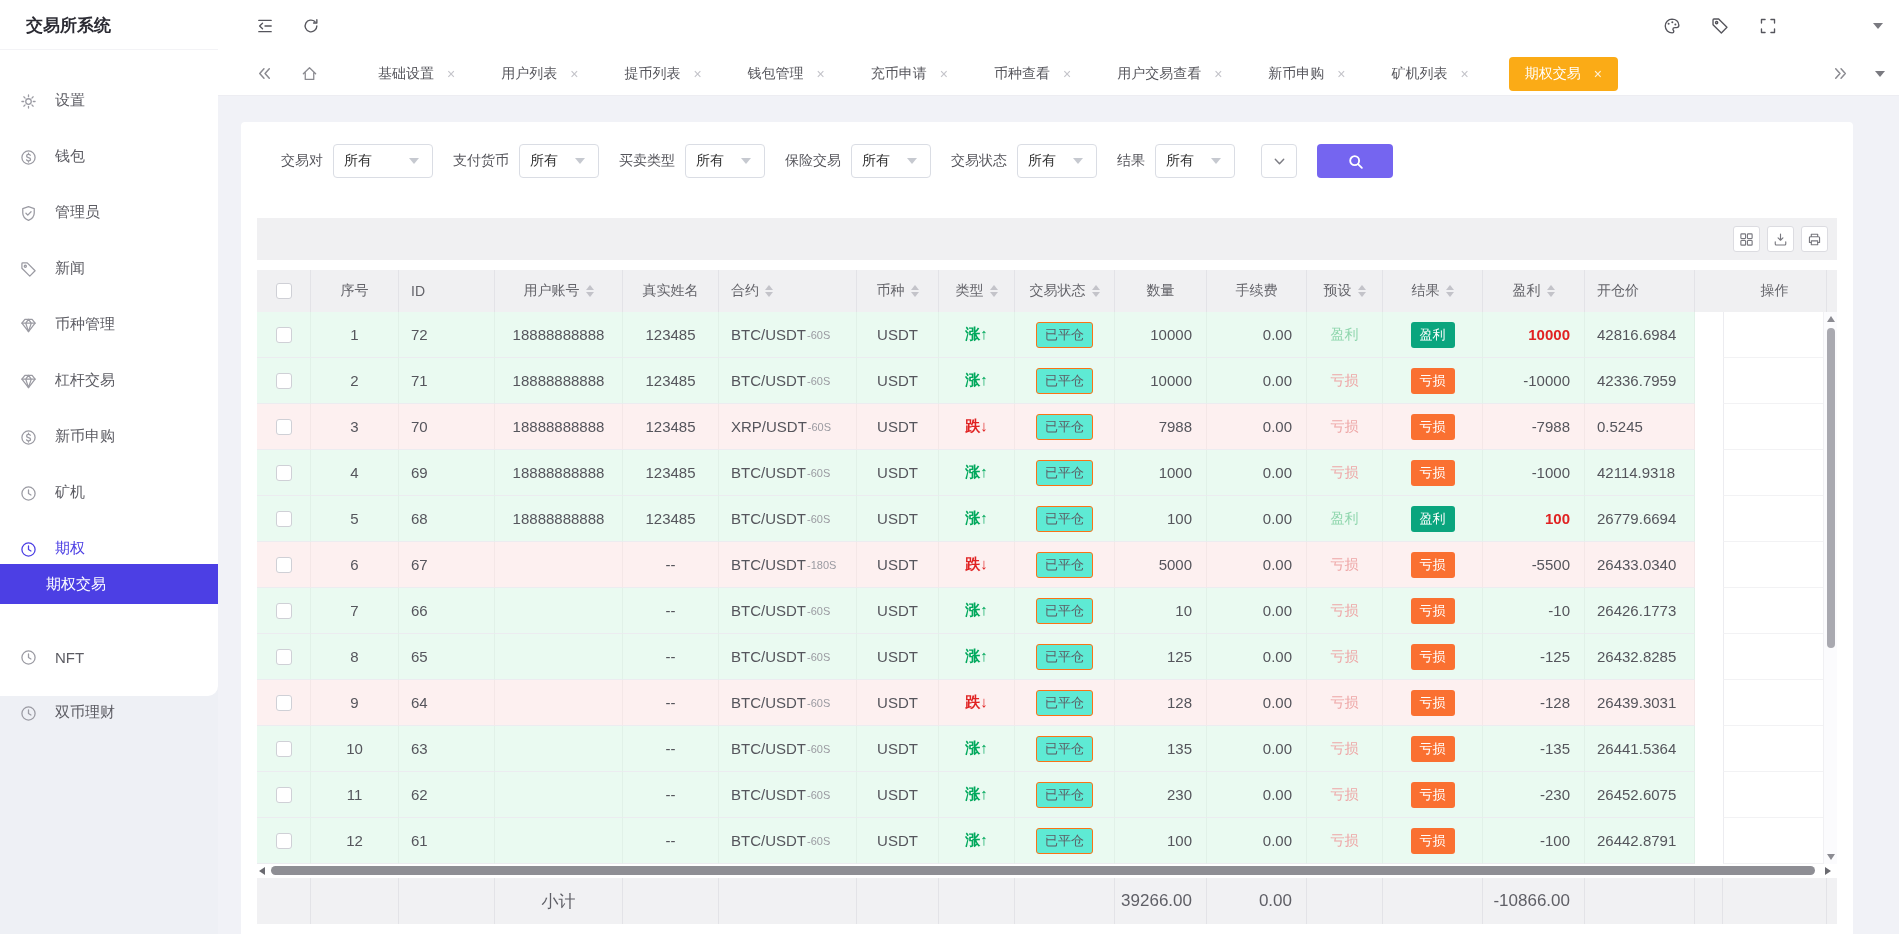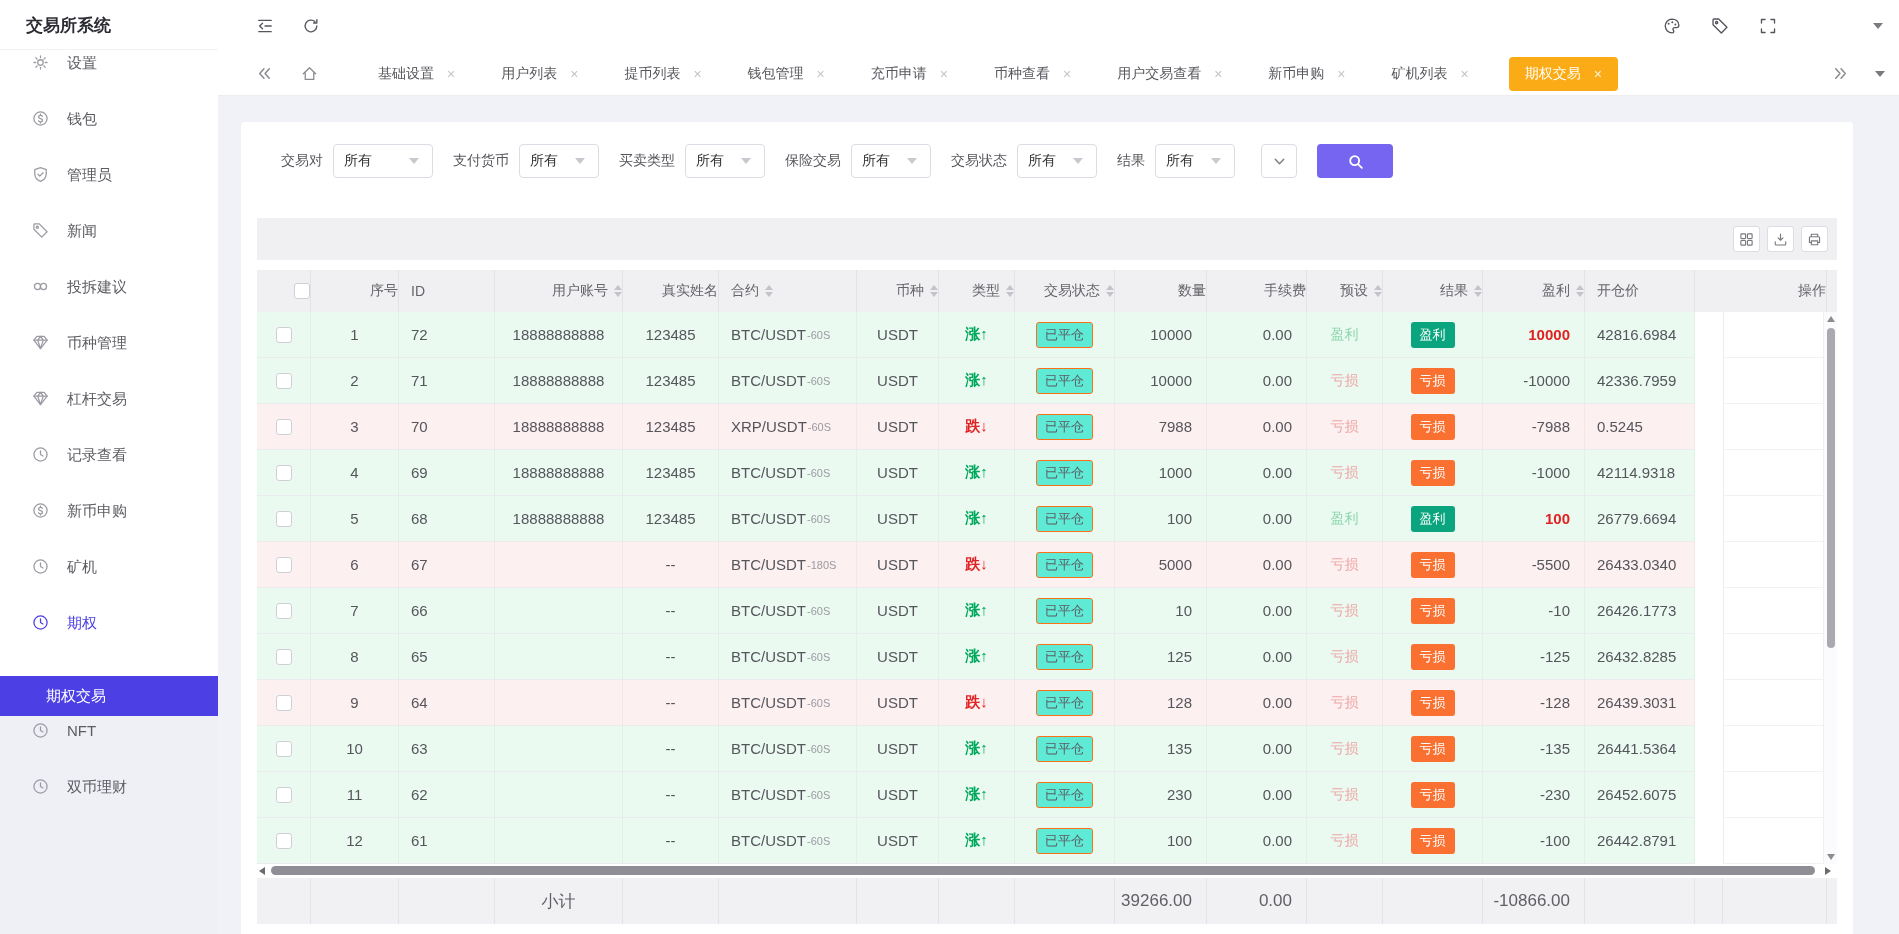--- a/index.html
+++ b/index.html
@@ -4,21 +4,21 @@
 <style>
   *{box-sizing:border-box;margin:0;padding:0}
   html,body{width:1899px;height:934px;overflow:hidden}
   body{font-family:"Liberation Sans","DejaVu Sans",sans-serif;background:#eef0f5;position:relative;font-size:14px;color:#55555c}
   svg{display:block}
 
   
   .sidebar{position:absolute;left:0;top:0;width:218px;height:696px;background:#fff;z-index:10;border-radius:0 0 10px 0}
   .logo{height:50px;line-height:52px;padding-left:26px;font-size:17px;font-weight:700;color:#2b2b33;border-bottom:1px solid #f3f3f6}
   .side-nav{padding-top:4px}
-  .side-item{height:56px;display:flex;align-items:flex-start;padding-left:32px;gap:18px;color:#5c5c63;font-size:15px;cursor:pointer}
+  .side-item{height:56px;display:flex;align-items:flex-end;padding-left:20px;gap:18px;color:#5c5c63;font-size:15px;cursor:pointer}
   .side-item .side-ico{width:17px;height:17px;color:#9b9ba3;flex:0 0 auto}
   .side-item.active{color:#4c3fe4}
   .side-item.active .side-ico{color:#4c3fe4}
   .side-sub{height:40px;margin:6px 0;background:#4c3fe4;color:#fff;display:flex;align-items:center;padding-left:46px;font-size:15px;cursor:pointer}
 
   
   .topbar{position:absolute;left:218px;top:0;right:0;height:52px;background:#fff;display:flex;align-items:center;padding:0 16px 0 38px}
   .tb-ico{width:18px;height:18px;color:#55555c;cursor:pointer}
   .tb-left{display:flex;gap:28px;align-items:center}
   .tb-right{margin-left:auto;display:flex;gap:30px;align-items:center}
@@ -53,21 +53,21 @@
   .fbtn-search{width:76px;height:34px;border:none;border-radius:4px;background:#7565f0;display:flex;align-items:center;justify-content:center;cursor:pointer}
   .fbtn-search svg{width:17px;height:17px;color:#fff}
 
   
   .table-area{margin:40px 16px 0 16px;--cols:54px 88px 96px 128px 96px 138px 82px 76px 100px 92px 100px 76px 100px 102px 110px 28px 104px}
   .ttoolbar{height:42px;background:#f0f0f2;display:flex;align-items:center;justify-content:flex-end;gap:7px;padding-right:9px;margin-bottom:10px}
   .tool-btn{width:27px;height:26px;background:#fff;border:1px solid #dcdce1;border-radius:3px;display:flex;align-items:center;justify-content:center;cursor:pointer;color:#77777e}
   .tool-btn svg{width:15px;height:15px}
 
   .thead{display:grid;grid-template-columns:var(--cols);height:42px;background:#f0f0f2;padding-right:14px;font-size:14px;color:#64646a}
-  .th{display:flex;align-items:center;justify-content:flex-end;border-right:1px solid #e3e3e7}
+  .th{display:flex;align-items:center;justify-content:center;border-right:1px solid #e3e3e7}
   .th.c2,.th.c5,.th.c14{justify-content:flex-start;padding-left:12px}
   .th.c15{border-right:none}
   .sort{display:flex;flex-direction:column;gap:2px;margin-left:6px}
   .sort i{display:block;width:0;height:0;border-left:4px solid transparent;border-right:4px solid transparent}
   .sort .up{border-bottom:5px solid #c3c3c9}
   .sort .dn{border-top:5px solid #c3c3c9}
 
   .tbody{position:relative;padding-right:14px}
   .trow{display:grid;grid-template-columns:var(--cols);height:46px}
   .td{display:flex;align-items:center;justify-content:center;font-size:15px;color:#55555c;border-bottom:1px solid #ececf0;border-right:1px solid rgba(0,0,0,.035);overflow:hidden}
@@ -150,52 +150,34 @@
           <svg viewBox="0 0 16 16" fill="none" stroke="currentColor" stroke-width="1.2" stroke-linecap="round" stroke-linejoin="round" width="100%" height="100%">
             <path d="M1.8 2.6c0-.4.4-.8.8-.8h4.2l7.4 7.4-5 5-7.4-7.4Z"></path>
             <circle cx="5" cy="5" r="1"></circle>
           </svg>
         </span>
         <span class="side-label">新闻</span>
       </div>
       <div class="side-item">
         <span class="side-ico">
           <svg viewBox="0 0 16 16" fill="none" stroke="currentColor" stroke-width="1.2" stroke-linecap="round" stroke-linejoin="round" width="100%" height="100%">
-            <circle cx="5.2" cy="8" r="2.9"></circle>
-            <circle cx="10.8" cy="8" r="2.9"></circle>
-          </svg>
-        </span>
-        <span class="side-label">投拆建议</span>
-      </div>
-      <div class="side-item">
-        <span class="side-ico">
-          <svg viewBox="0 0 16 16" fill="none" stroke="currentColor" stroke-width="1.2" stroke-linecap="round" stroke-linejoin="round" width="100%" height="100%">
             <path d="M4.6 2.2h6.8l2.8 3.6L8 13.8 1.8 5.8Z"></path>
             <path d="M1.8 5.8h12.4M8 13.8 5.4 5.8 8 2.2l2.6 3.6L8 13.8Z"></path>
           </svg>
         </span>
         <span class="side-label">币种管理</span>
       </div>
       <div class="side-item">
         <span class="side-ico">
           <svg viewBox="0 0 16 16" fill="none" stroke="currentColor" stroke-width="1.2" stroke-linecap="round" stroke-linejoin="round" width="100%" height="100%">
             <path d="M4.6 2.2h6.8l2.8 3.6L8 13.8 1.8 5.8Z"></path>
             <path d="M1.8 5.8h12.4M8 13.8 5.4 5.8 8 2.2l2.6 3.6L8 13.8Z"></path>
           </svg>
         </span>
         <span class="side-label">杠杆交易</span>
-      </div>
-      <div class="side-item">
-        <span class="side-ico">
-          <svg viewBox="0 0 16 16" fill="none" stroke="currentColor" stroke-width="1.2" stroke-linecap="round" stroke-linejoin="round" width="100%" height="100%">
-            <circle cx="8" cy="8" r="6.2"></circle>
-            <path d="M8 4.6V8l2.3 1.4"></path>
-          </svg>
-        </span>
-        <span class="side-label">记录查看</span>
       </div>
       <div class="side-item">
         <span class="side-ico">
           <svg viewBox="0 0 16 16" fill="none" stroke="currentColor" stroke-width="1.2" stroke-linecap="round" stroke-linejoin="round" width="100%" height="100%">
             <circle cx="8" cy="8" r="6.2"></circle>
             <path d="M6.2 10.2c.4.6 1 .9 1.8.9 1.1 0 1.9-.6 1.9-1.5S9.1 8.3 8 8.1c-1-.2-1.8-.6-1.8-1.5S7 5.1 8 5.1c.8 0 1.4.3 1.7.8M8 3.9v1.2M8 11.1v1.2"></path>
           </svg>
         </span>
         <span class="side-label">新币申购</span>
       </div>

